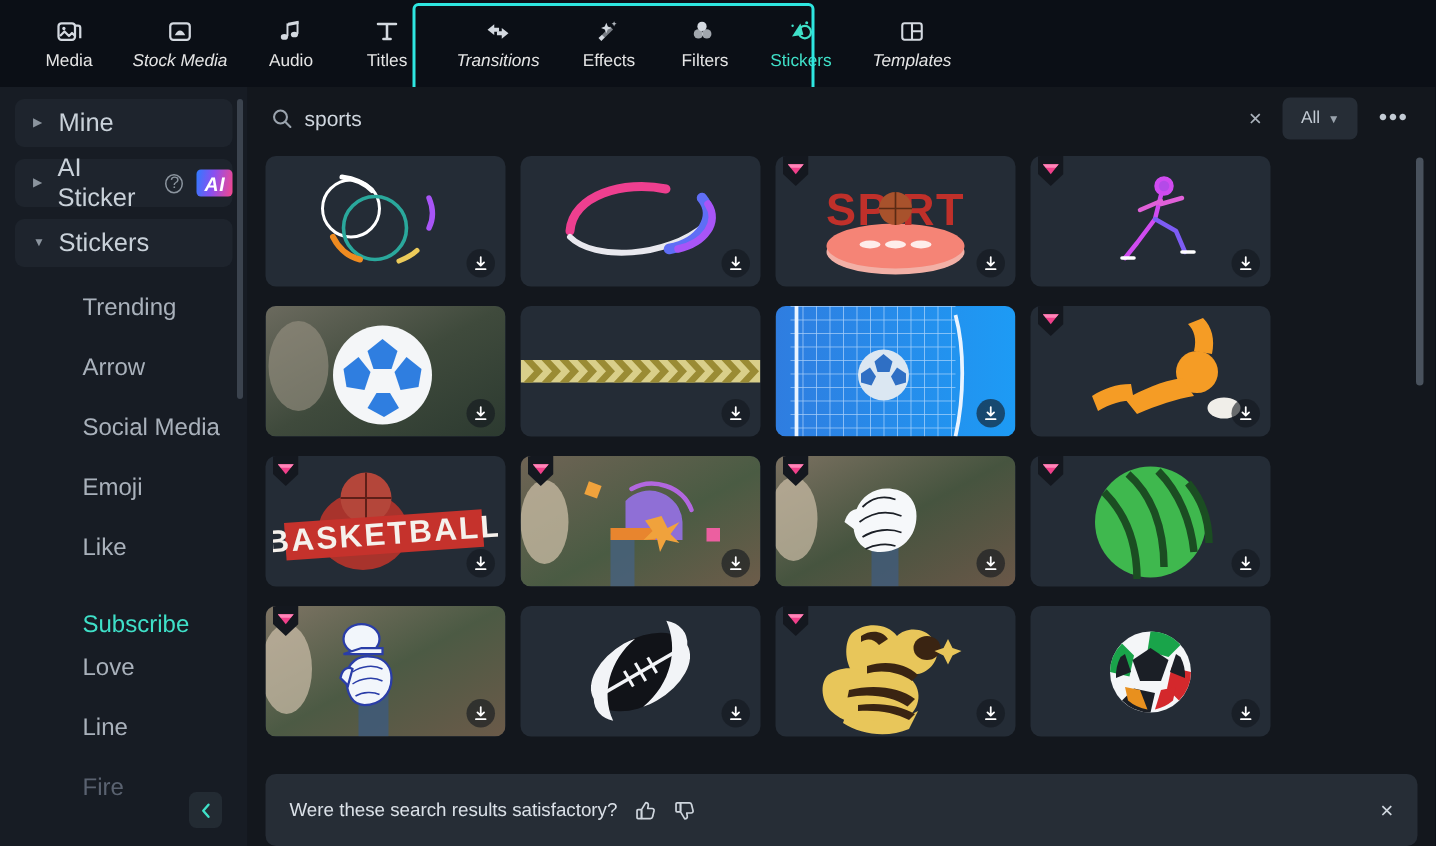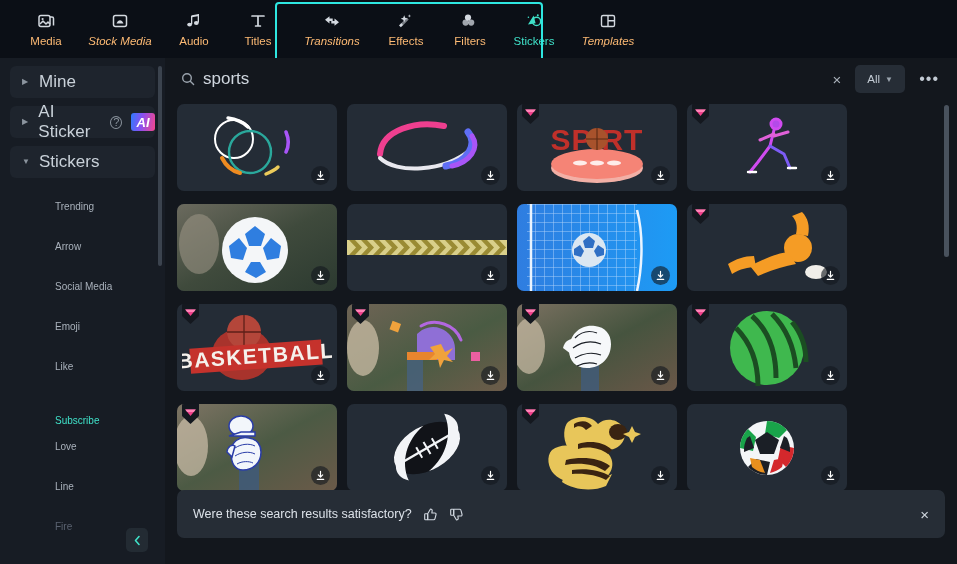--- a/index.html
+++ b/index.html
@@ -26,21 +26,21 @@
     padding-left: 14px;
     flex-shrink: 0;
   }
   .tool {
     width: 64px;
     height: 52px;
     display: flex; flex-direction: column;
     align-items: center; justify-content: center;
     gap: 3px;
     cursor: pointer;
-    color: #fdba74;
+    color: #e5e5e5;
   }
   .tool.wide { width: 84px; font-style: italic; }
   .tool.active { color: #3fe0c8; }
   .tool .ic { height: 22px; display: flex; align-items: center; justify-content: center; }
   .tool .lb { font-size: 11.5px; line-height: 13px; white-space: nowrap; }
   .hl-box {
     position: absolute;
     left: 275px; top: 2px;
     width: 268px; height: 62px;
     border: 2px solid #2ee6e0;
@@ -88,21 +88,21 @@
     background: linear-gradient(100deg, #2f7bff 0%, #8b4ff0 45%, #f5478c 100%);
     color: #fff; font-size: 13px; font-weight: bold;
     font-style: italic;
     padding: 1.5px 5px; border-radius: 3px;
     letter-spacing: .3px;
   }
   .sub {
     height: 40px;
     display: flex; align-items: center;
     padding-left: 55px;
-    font-size: 10px;
+    font-size: 16px;
     color: #a9b1bb;
     cursor: pointer;
   }
   .sub.active { color: #3fe0c8; align-items: flex-end; }
   .sub.fade { color: #5a6270; }
   .side-scroll {
     position: absolute;
     right: 3px; top: 8px;
     width: 4px; height: 200px;
     background: #3b434e;
@@ -132,21 +132,21 @@
   .searchbar {
     height: 42px;
     display: flex; align-items: center;
     padding: 0 18px 0 16px;
     gap: 8px;
     flex-shrink: 0;
   }
   .s-icon { color: #9aa3ad; display: flex; }
   .s-text {
     flex: 1;
-    font-size: 17px;
+    font-size: 14px;
     color: #cfd6de;
   }
   .x-btn {
     color: #aab2bb; font-size: 15px; cursor: pointer;
     padding: 0 6px; line-height: 1;
   }
   .filter {
     background: #262d36;
     border-radius: 5px;
     height: 28px; width: 50px;
@@ -202,21 +202,21 @@
     right: 8px; top: 5px;
     width: 5px; height: 152px;
     background: #49525d;
     border-radius: 3px;
     cursor: pointer;
   }
 
   
   .feedback {
     position: absolute;
-    left: 12px; right: 12px; bottom: 26px;
+    left: 12px; right: 12px; bottom: 0;
     height: 48px;
     background: #262d36;
     border-radius: 7px;
     display: flex; align-items: center;
     padding: 0 16px;
     gap: 11px;
   }
   .fb-text { font-size: 12.5px; color: #dbe1e8; }
   .fb-ic { color: #cfd6de; cursor: pointer; display: flex; }
   .fb-close { margin-left: auto; color: #cfd6de; font-size: 15px; cursor: pointer; }

